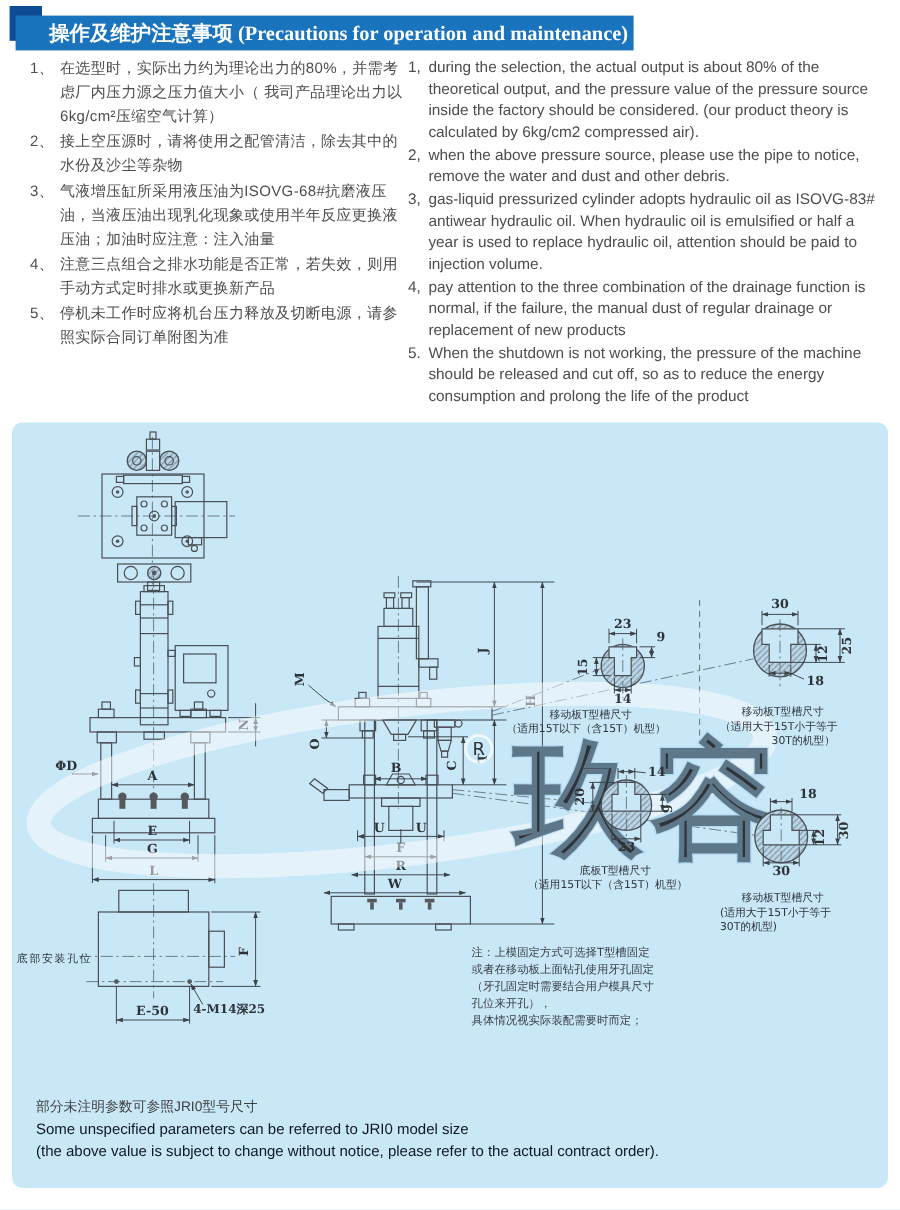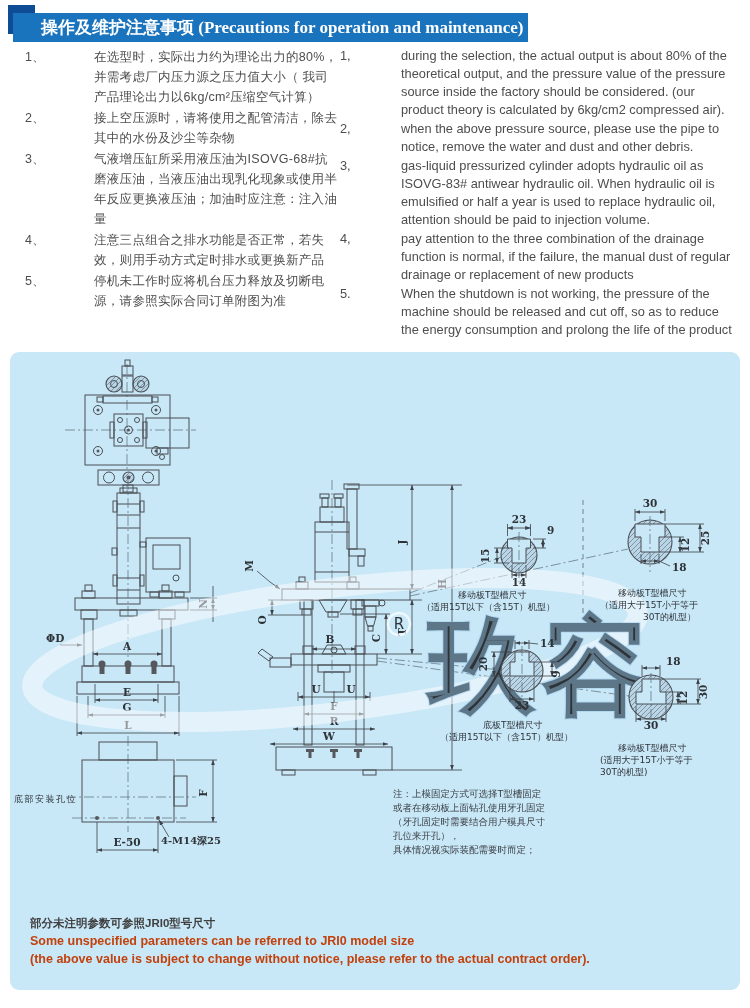--- a/index.html
+++ b/index.html
@@ -14,26 +14,26 @@
   .hdr-bar{position:absolute;left:13px;top:13px;width:515px;height:29px;background:var(--banner);
     display:flex;align-items:center;padding-left:28px;box-sizing:border-box;}
   .hdr-bar span{color:#fff;font-weight:bold;font-size:17px;white-space:nowrap;
     font-family:"Liberation Serif","DejaVu Serif",serif;}
   .col{position:absolute;top:47px;}
   .col.zh{left:25px;width:313px;font-size:12.5px;line-height:20px;letter-spacing:0.3px;}
   .col.en{left:340px;width:400px;font-size:12.8px;line-height:18px;}
   .li{display:flex;margin-bottom:1px;}
   .zh .num{flex:0 0 25px;}
   .en .num{flex:0 0 17px;}
-  .txt{flex:1;margin-left:44px;}
+  .txt{flex:1;}
   .panel{position:absolute;left:10px;top:352px;width:730px;height:638px;background:var(--panel);border-radius:9px;}
   .panel svg{position:absolute;left:0;top:0;}
-  .panel-footer{position:absolute;left:20px;top:562px;font-weight:bold;}
+  .panel-footer{position:absolute;left:20px;top:562px;}
   .pf-zh{font-size:11.5px;line-height:18px;color:#3f3f3f;}
-  .pf-en{font-size:12.5px;line-height:18px;color:#c2410c;}
+  .pf-en{font-size:12.5px;line-height:18px;color:#0f172a;}
   .pf-en:first-of-type{margin-top:3px;}
   
   svg{font-family:"DejaVu Sans","Liberation Sans",sans-serif;}
   .ln{stroke:#4a4f54;stroke-width:1;fill:none;}
   .fw{fill:var(--panel,#c8e7f7);stroke:#4a4f54;stroke-width:1;}
   .ht{fill:url(#hatch);stroke:#4a4f54;stroke-width:1.1;}
   .dk{fill:#55595e;stroke:none;}
   .cl{stroke:#5a6a74;stroke-width:0.7;stroke-dasharray:10 3 2 3;fill:none;}
   .dash{stroke:#5a6a74;stroke-width:0.8;stroke-dasharray:5 4;fill:none;}
   .dim{stroke:#3c4248;stroke-width:0.8;fill:none;}

